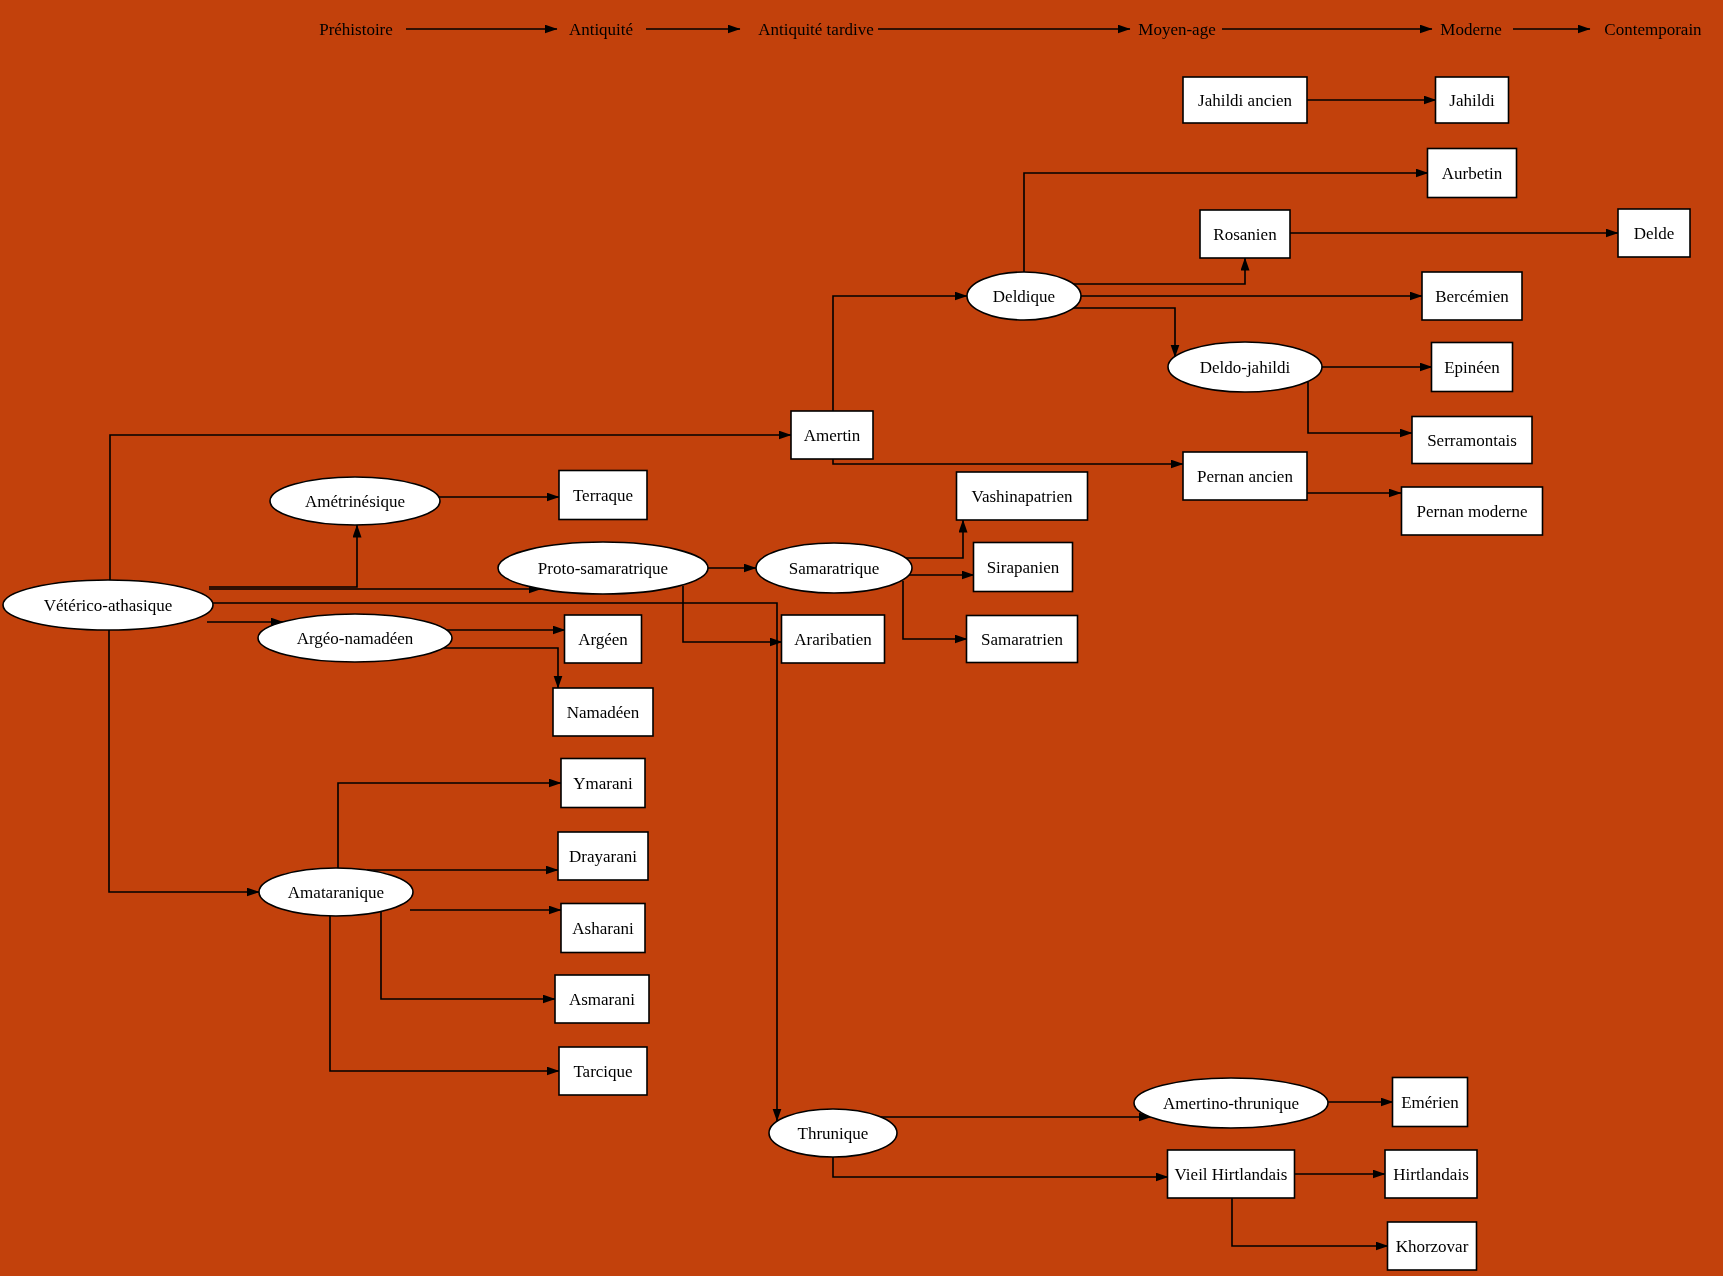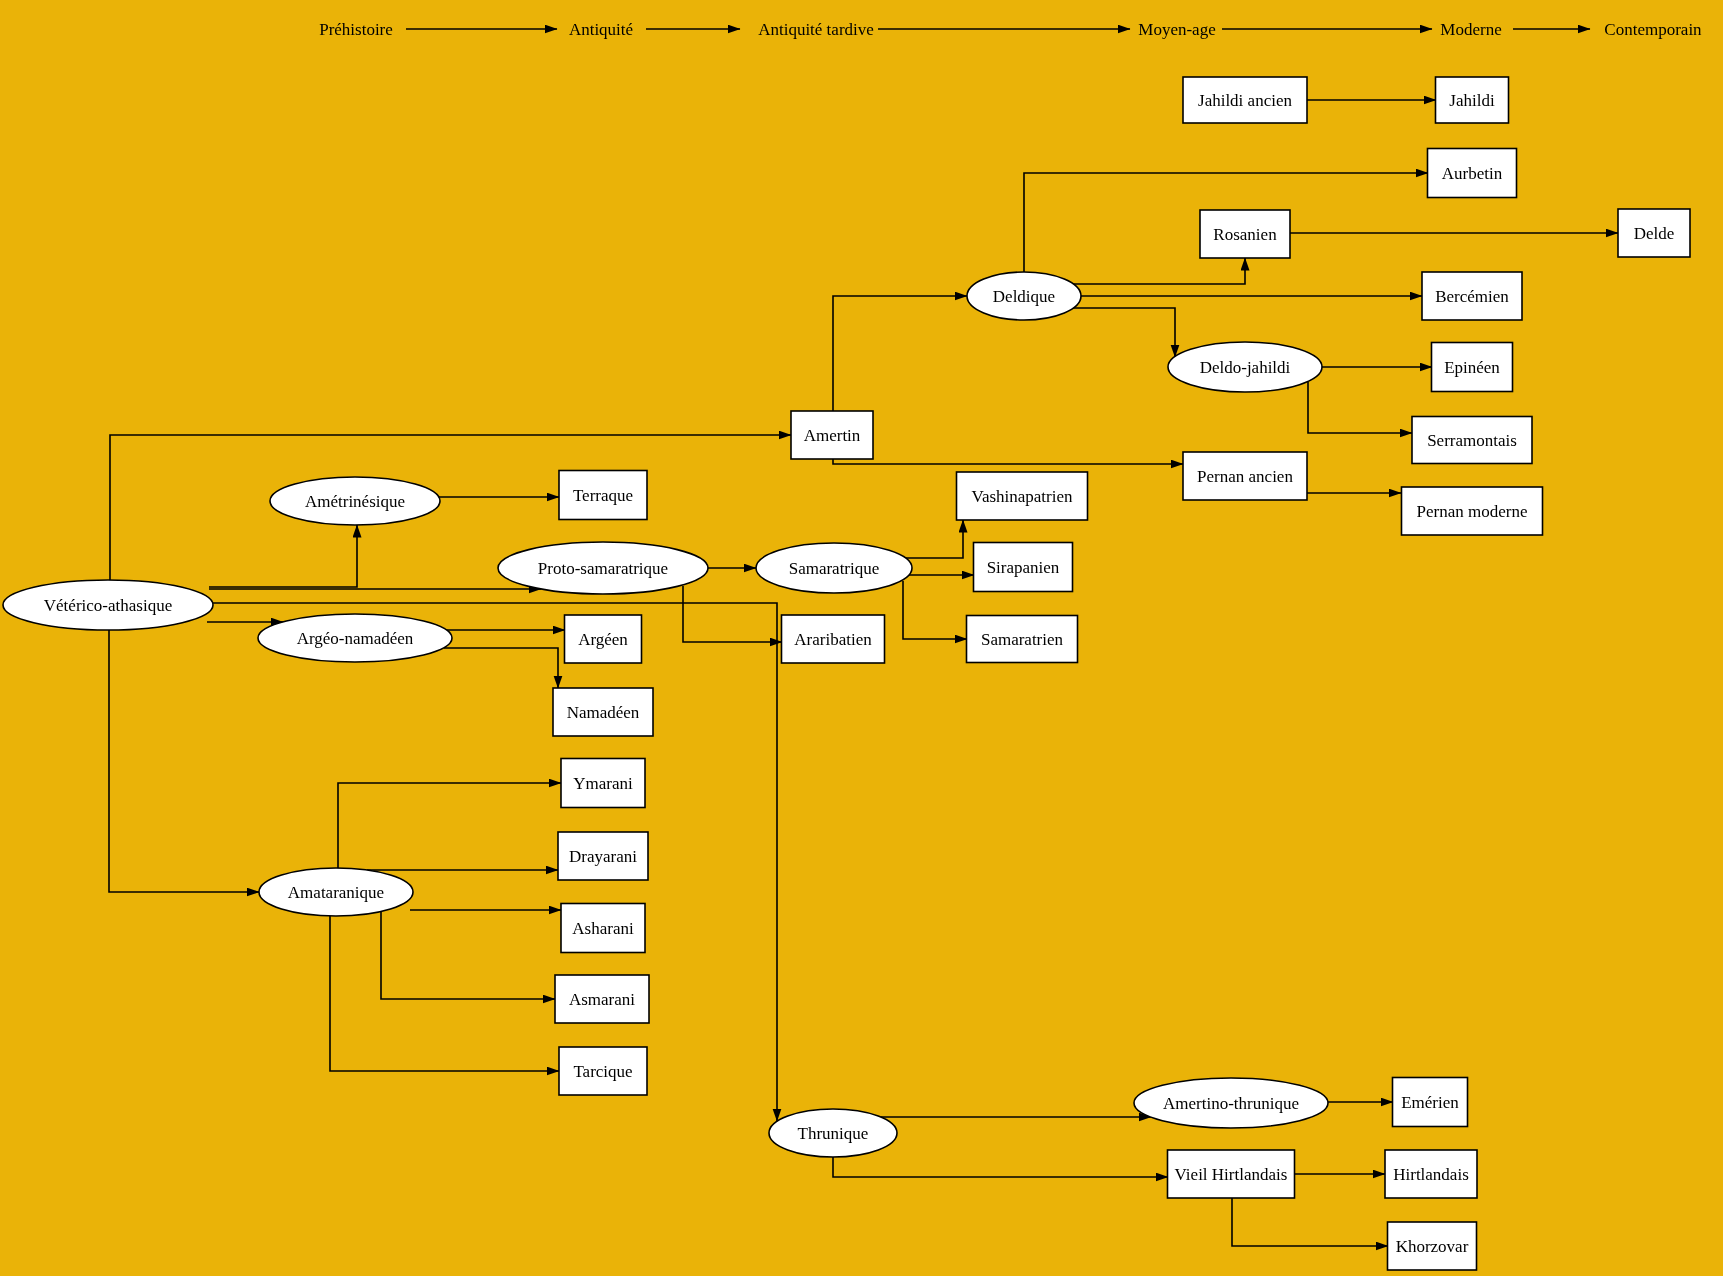--- a/index.html
+++ b/index.html
@@ -1,16 +1,16 @@
 <!DOCTYPE html>
 <html><head>
 <meta charset="utf-8">
 <style>
   html,body{margin:0;padding:0;background:#ffffff;}
-  .stage{position:relative;width:1723px;height:1276px;background:#eab308;overflow:hidden;}
+  .stage{position:relative;width:1723px;height:1276px;background:#c2410c;overflow:hidden;}
   svg{display:block;}
   text{font-family:"Liberation Serif","DejaVu Serif",serif;font-size:17px;fill:#000;}
   .node-shape{fill:#ffffff;stroke:#000;stroke-width:1.6px;}
   .edge{fill:none;stroke:#000;stroke-width:1.6px;}
   .tl-arrow{stroke:#000;stroke-width:1.6px;}
 </style>
 </head>
 <body>
 
 <div class="stage">

